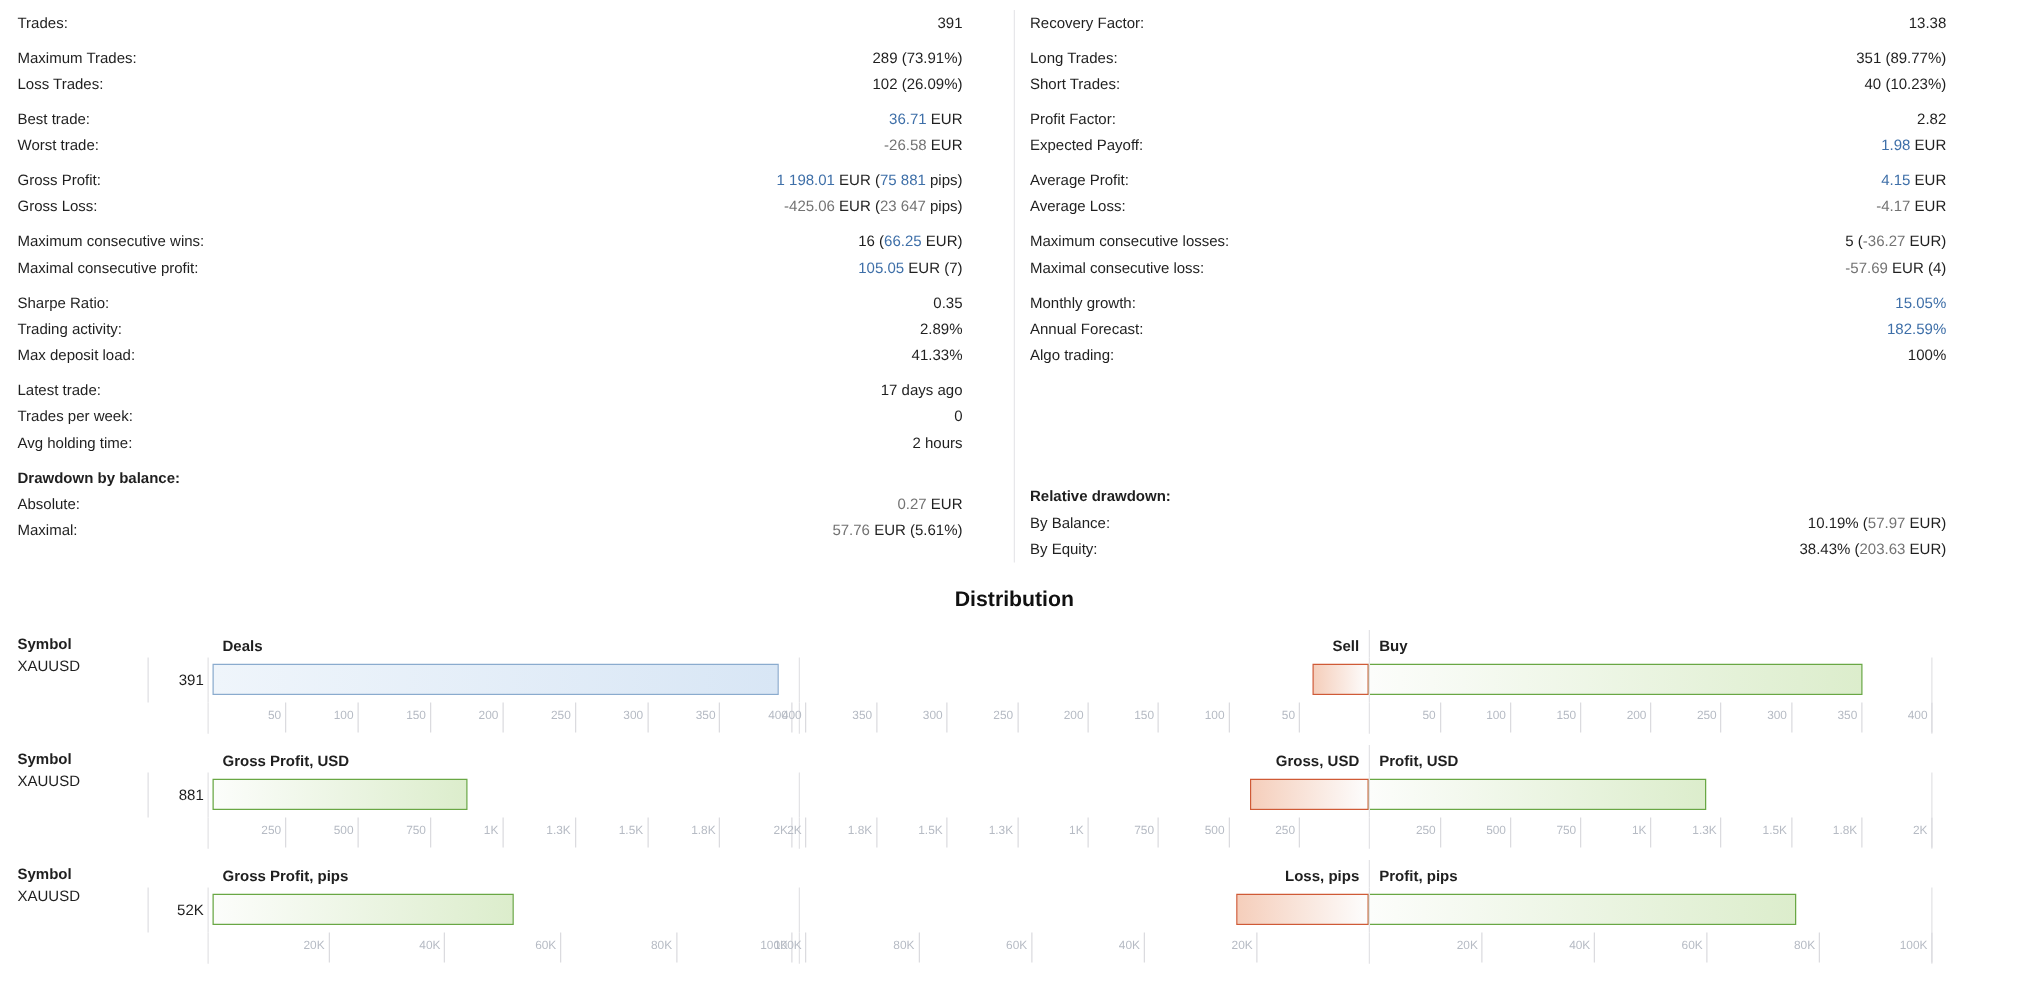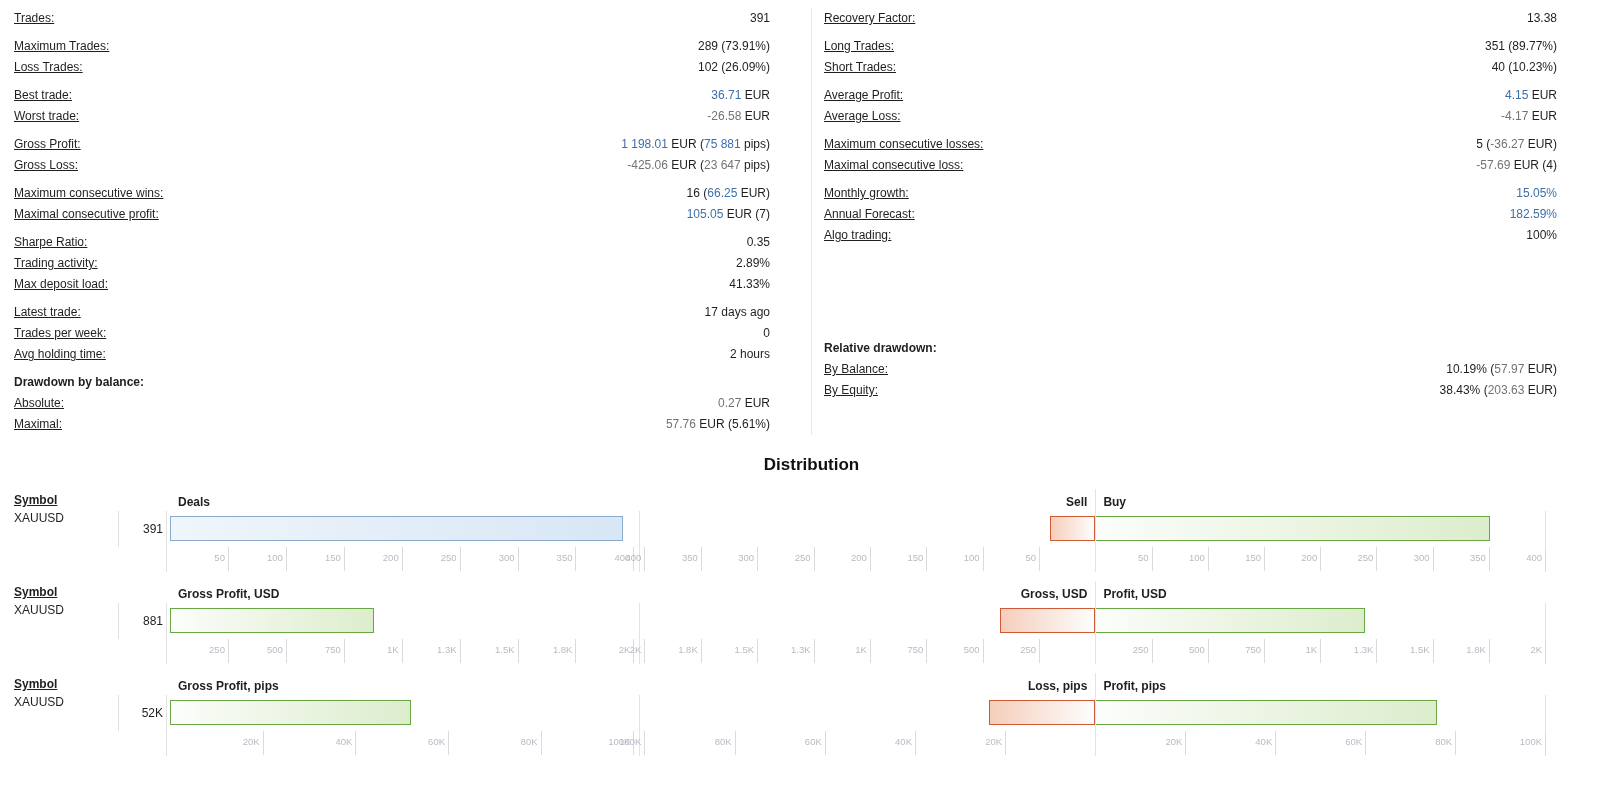--- a/index.html
+++ b/index.html
@@ -6,34 +6,34 @@
   body{width:1623px;height:797px;overflow:hidden;font-family:"Liberation Sans",sans-serif;color:#1f1f1f;}
   .stats{display:flex;padding-top:8px;}
   .col{box-sizing:border-box;}
   .col-left{width:811px;padding:0 41px 0 14px;}
   .col-right{width:812px;border-left:1px solid #e7e7ea;padding:0 66px 0 12px;}
   .grp{margin-top:7px;}
   .grp.first{margin-top:0;}
   .grp.dd-left{}
   .grp.dd-right{margin-top:92px;}
   .stat-row{display:flex;justify-content:space-between;height:21px;line-height:21px;font-size:12px;}
-  .stat-label{white-space:nowrap;text-decoration:underline;}
+  .stat-label{white-space:nowrap;}
   .stat-value{white-space:nowrap;text-align:right;}
   .stat-head{font-weight:bold;height:21px;line-height:21px;font-size:12px;}
   .c-k{color:#1f1f1f;} .c-b{color:#3e6fa8;} .c-r{color:#737373;}
 
   .dist-title{text-align:center;font-size:17px;font-weight:bold;color:#111;margin:20px 0 14px 0;}
 
   .dist-group{margin-bottom:9px;}
   .drow{display:flex;}
   .cell-sym{width:118px;box-sizing:border-box;padding-left:14px;font-size:12px;white-space:nowrap;}
   .cell-count{width:52px;box-sizing:border-box;text-align:right;padding-right:7px;font-size:12px;white-space:nowrap;}
   .chart{flex:1;margin-right:78px;position:relative;}
   .dist-head{height:22px;}
-  .dist-head .cell-sym{font-weight:bold;line-height:22px;text-decoration:underline;}
+  .dist-head .cell-sym{font-weight:bold;line-height:22px;}
   .dist-head .chart span{position:absolute;bottom:2px;font-weight:bold;font-size:12px;white-space:nowrap;}
   .t-left{left:8px;}
   .t-neg{right:calc(32.7% + 8px);}
   .t-pos{left:calc(67.3% + 8px);}
   .dist-body{height:36px;position:relative;}
   .dist-body .cell-count{border-left:1px solid #e0e0e3;line-height:36px;}
   .dist-axis{height:25px;}
   .bar{position:absolute;top:5px;height:25px;box-sizing:border-box;border:1px solid;}
   .bar-blue{border-color:#8aabce;background:linear-gradient(to right,#eff5fb,#d8e6f5);}
   .bar-green{border-color:#69a744;background:linear-gradient(to right,#fcfdfb,#dcedcc);}
@@ -156,20 +156,31 @@
     <span class="stat-value"><span class="c-k">351 (89.77%)</span></span>
   </div>
 
   <div class="stat-row">
     <span class="stat-label">Short Trades:</span>
     <span class="stat-value"><span class="c-k">40 (10.23%)</span></span>
   </div>
 </div>
         <div class="grp">
   <div class="stat-row">
+    <span class="stat-label">Profit Factor:</span>
+    <span class="stat-value"><span class="c-k">2.82</span></span>
+  </div>
+
+  <div class="stat-row">
+    <span class="stat-label">Expected Payoff:</span>
+    <span class="stat-value"><span class="c-b">1.98</span><span class="c-k"> EUR</span></span>
+  </div>
+</div>
+        <div class="grp">
+  <div class="stat-row">
     <span class="stat-label">Average Profit:</span>
     <span class="stat-value"><span class="c-b">4.15</span><span class="c-k"> EUR</span></span>
   </div>
 
   <div class="stat-row">
     <span class="stat-label">Average Loss:</span>
     <span class="stat-value"><span class="c-r">-4.17</span><span class="c-k"> EUR</span></span>
   </div>
 </div>
         <div class="grp">

